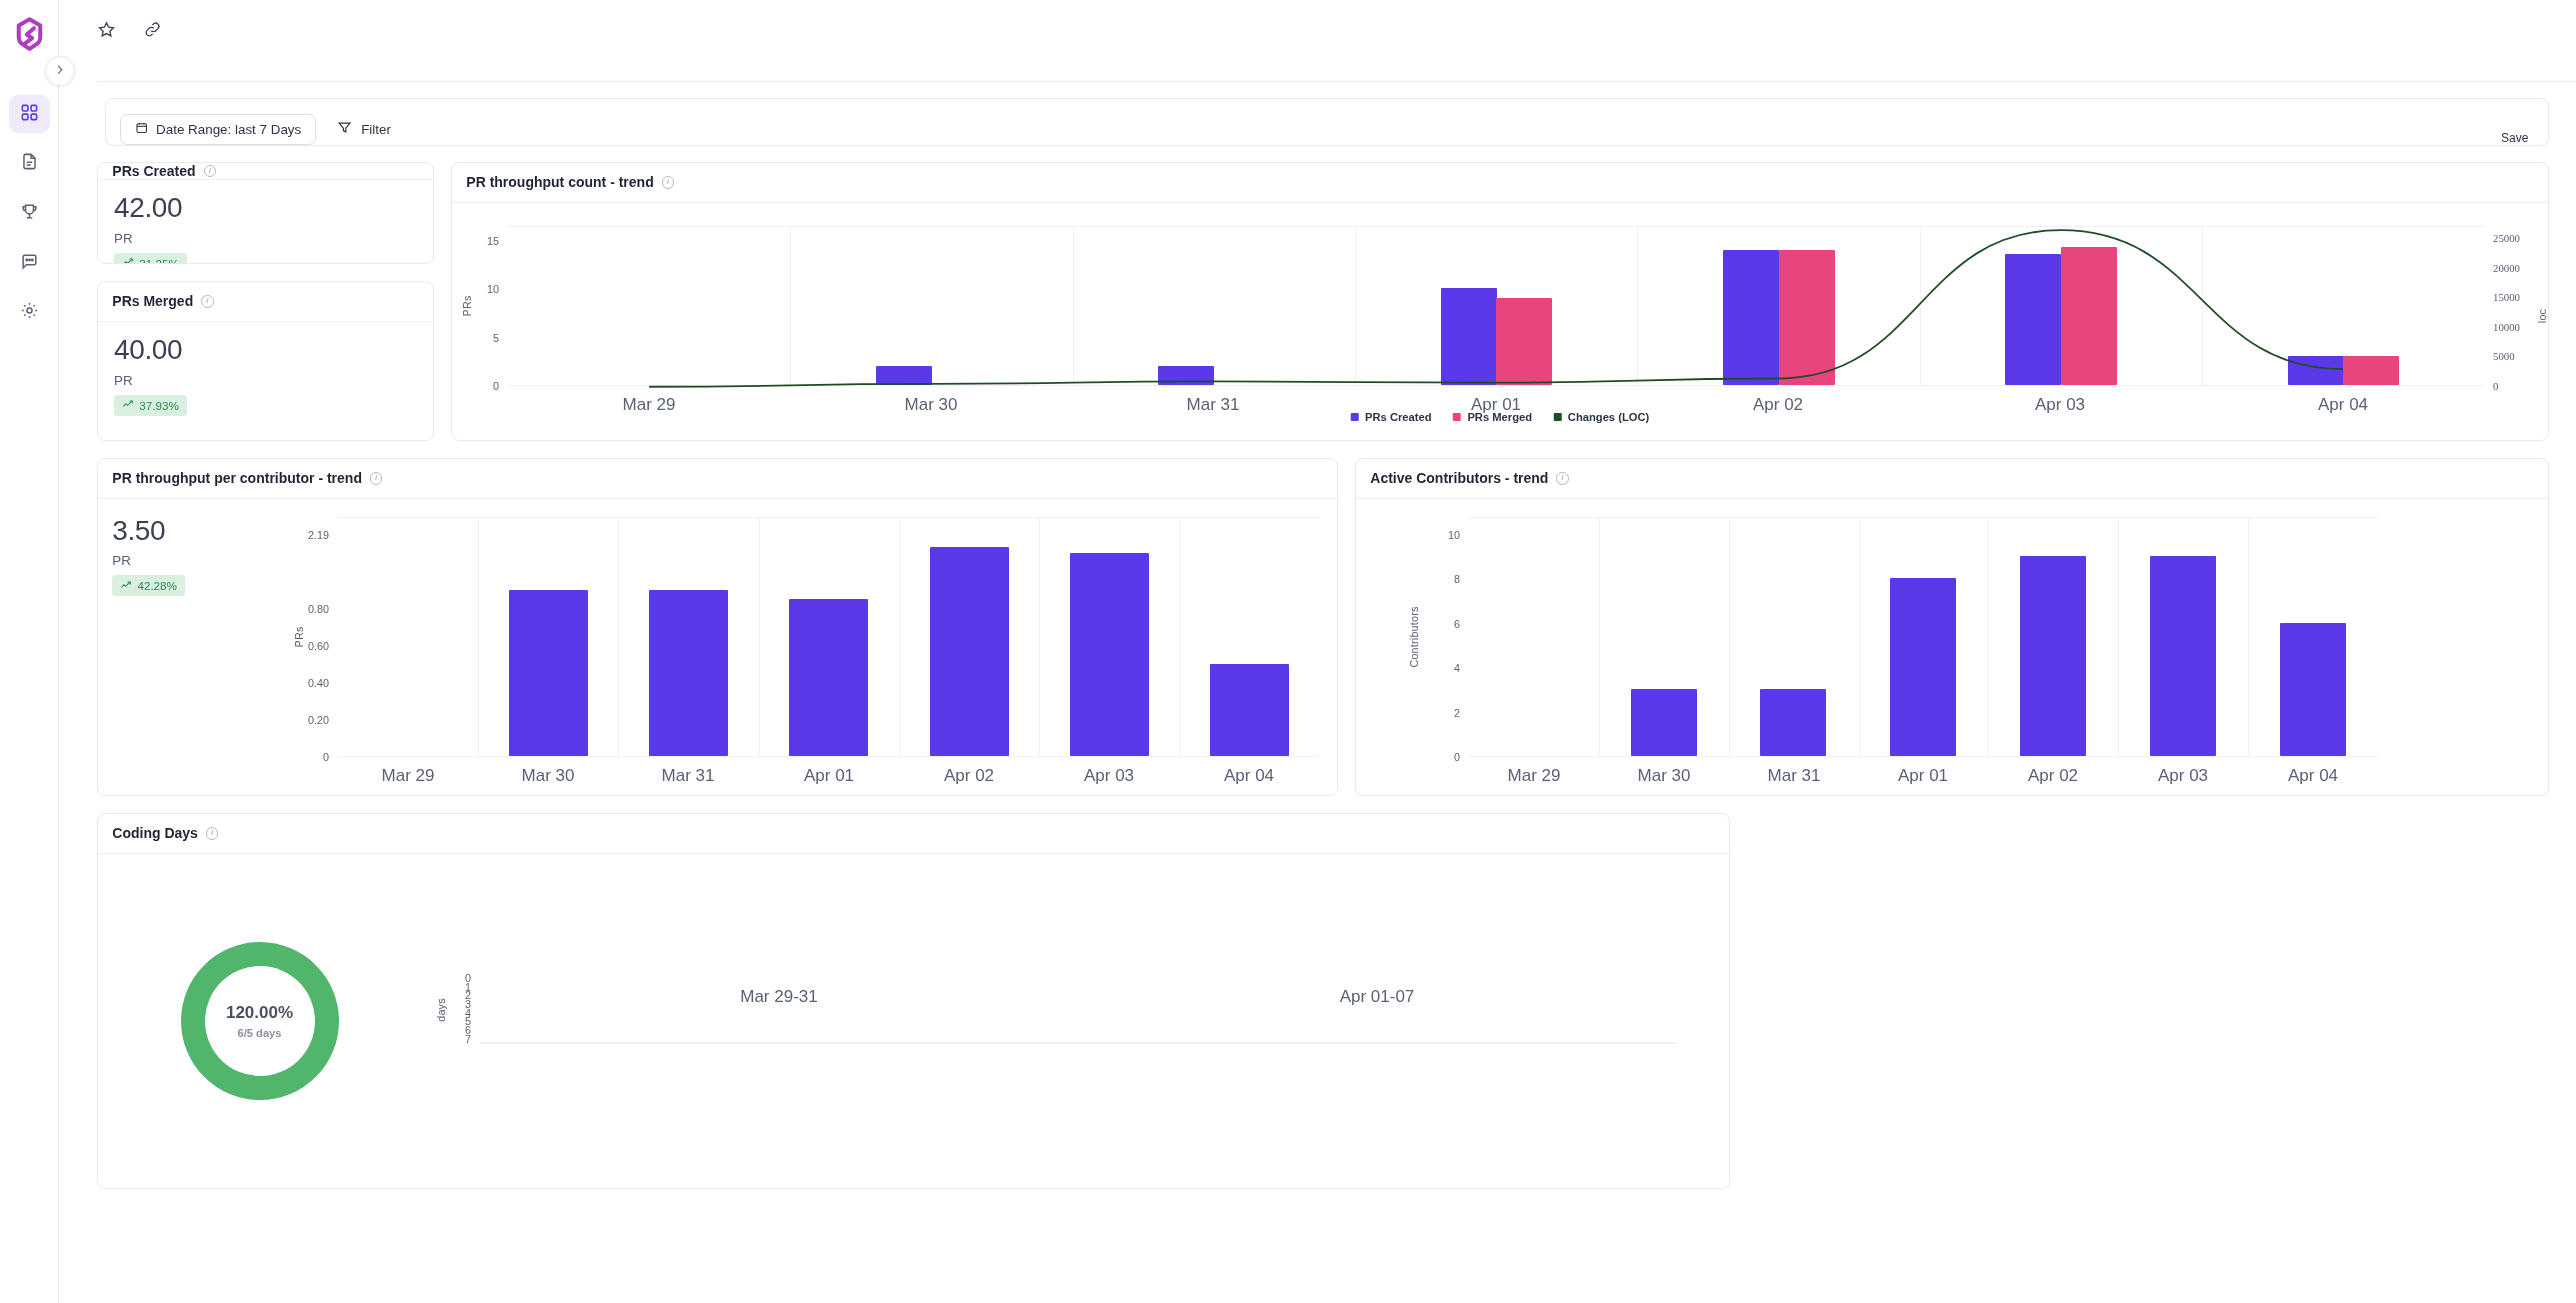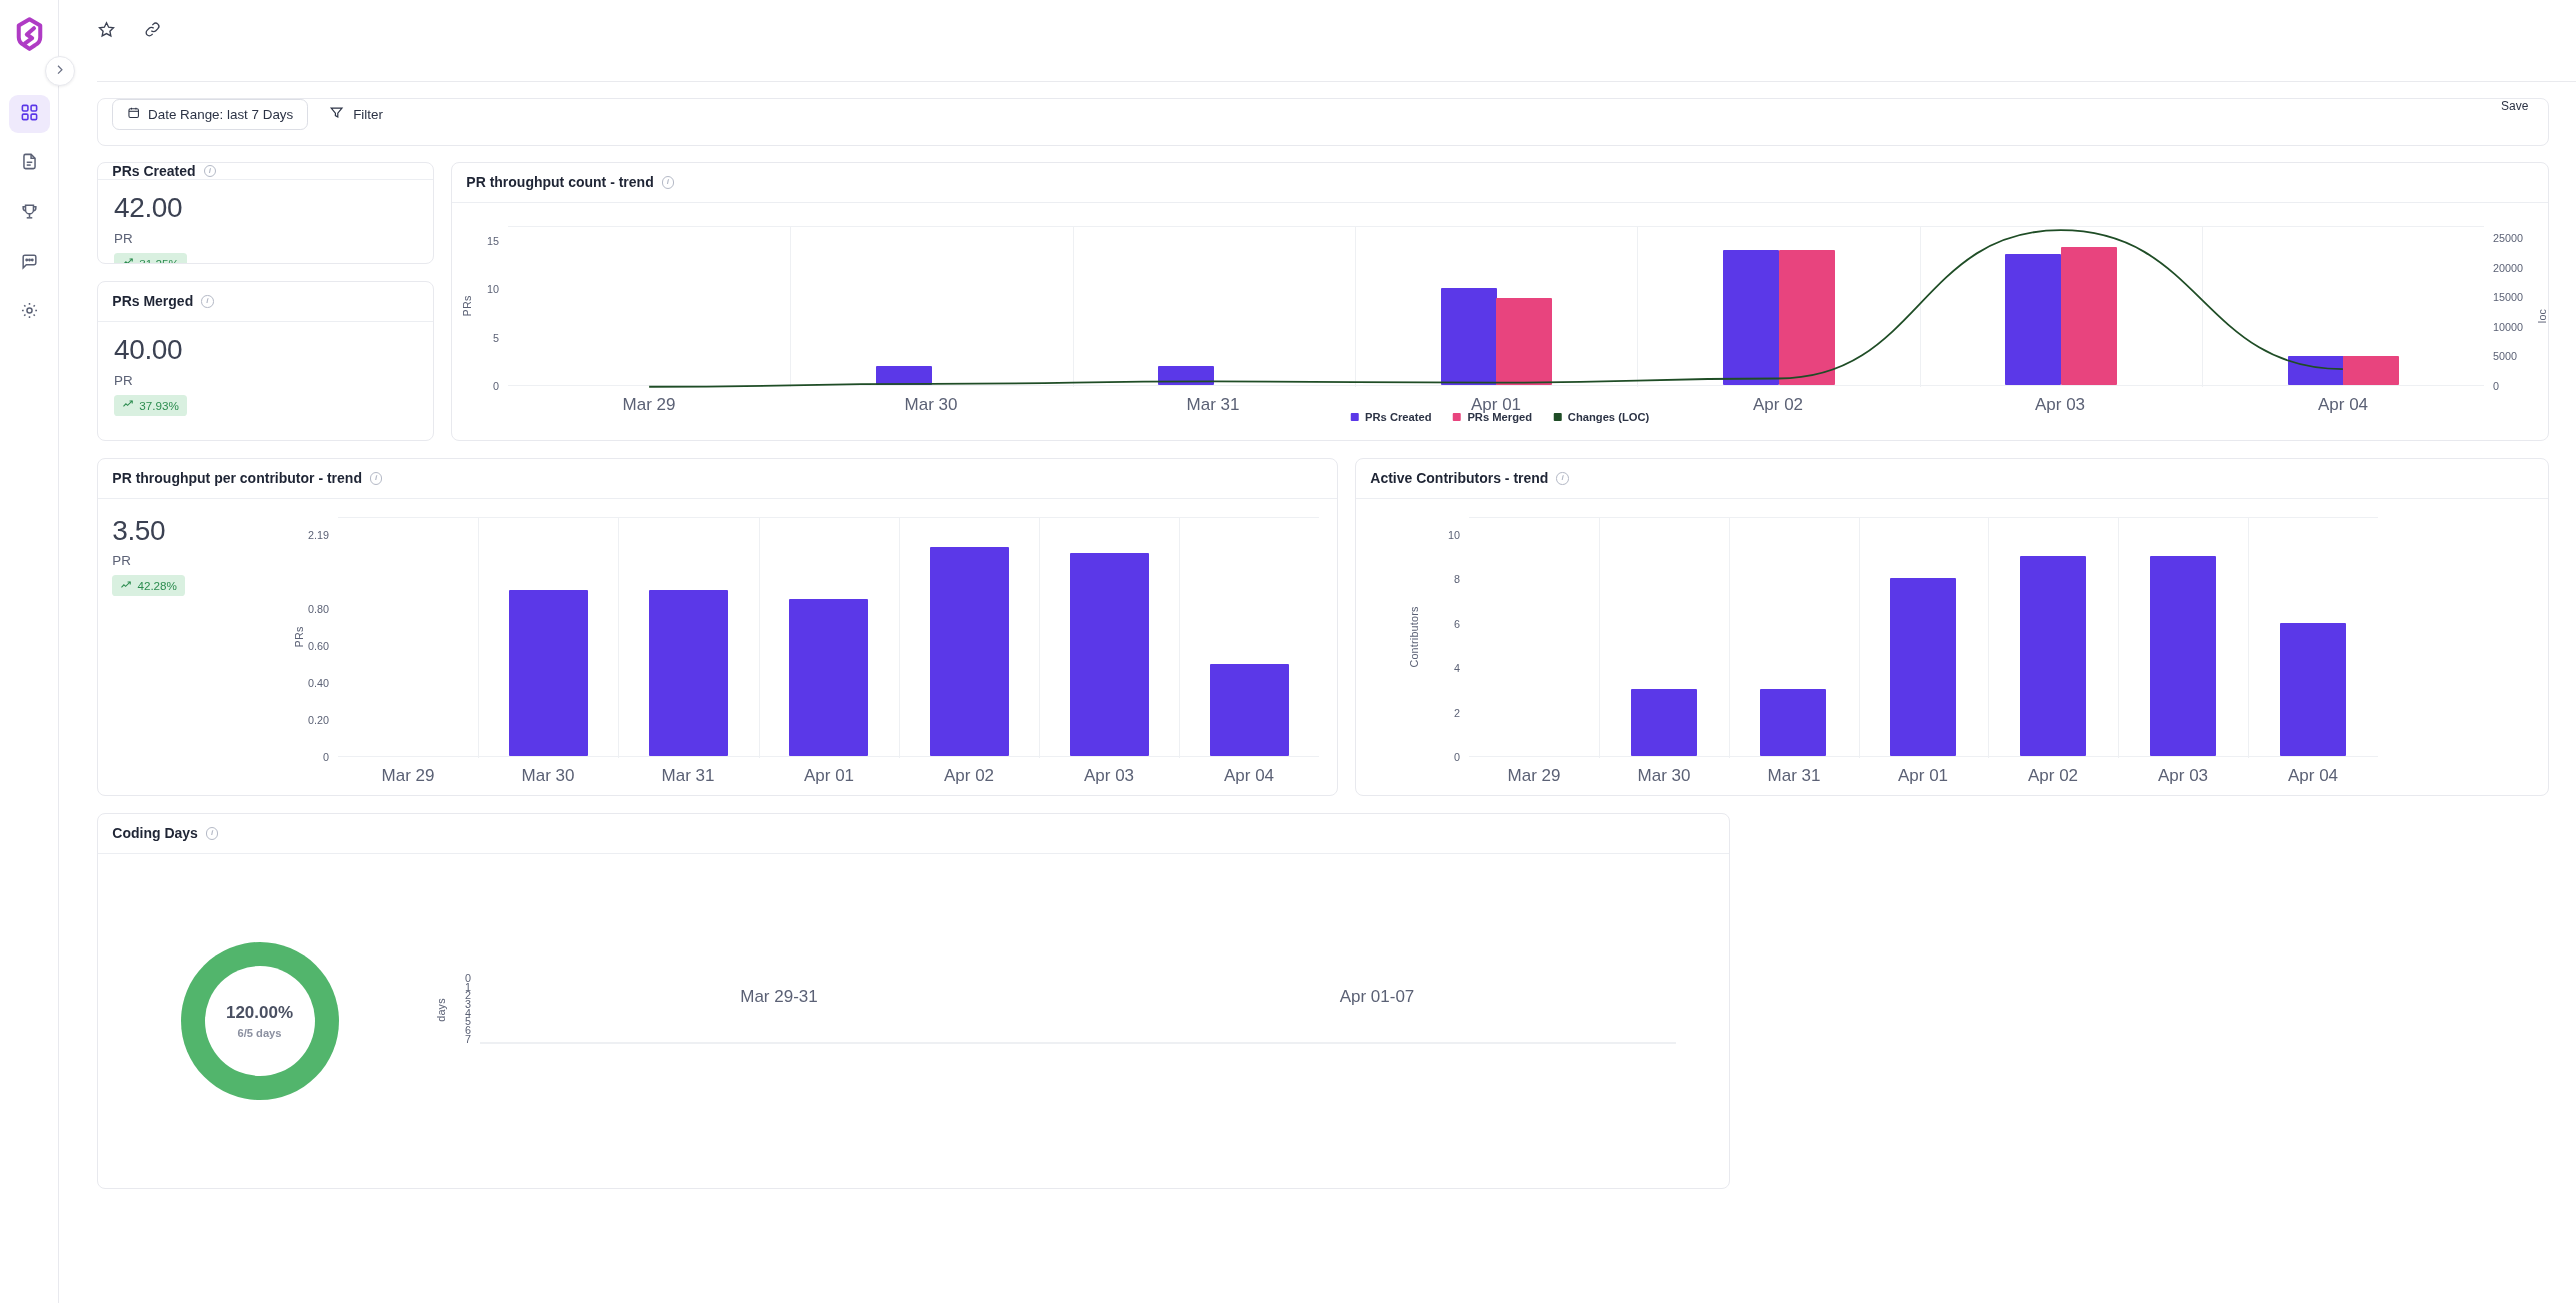--- a/index.html
+++ b/index.html
@@ -50,22 +50,22 @@
   .subtitle { font-size: 13.4px; color: #878d9e; margin-top: 7.2px; }
   .top-actions { display: flex; gap: 27px; align-items: center; padding-top: 7.2px; color: #3b4152; }
 
   .divider { height: 0.9px; background: #e9eaee; margin: 0 0 0 38px; }
 
   .content { padding: 16px 27px 0 38px; overflow: hidden; }
 
   
   .toolbar {
     border: 0.9px solid #e8e9ee; border-radius: 8px; background: #fff;
-    height: 48px; display: flex; align-items: flex-start;
-    padding: 0 12.5px 0 14.3px; gap: 16px; margin-bottom: 16px;
+    height: 48px; display: flex; align-items: flex-end;
+    padding: 0 12.5px 0 14.3px; gap: 16px; margin-bottom: 16px; margin-left: 8px;
   }
   .chip {
     border: 0.9px solid #dcdee5; border-radius: 7.2px; height: 31px;
     display: flex; align-items: center; gap: 8px;
     padding: 0 13.4px; font-size: 13.4px; color: #2c3345; background: #fff;
   }
   .tbtn {
     display: flex; align-items: center; gap: 9px;
     font-size: 13.4px; color: #2c3345; padding: 0 5.4px; height: 31px;
   }
@@ -110,21 +110,21 @@
 
   
   .chart { position: relative; flex: 1; }
   .plot { position: absolute; border: 0.9px solid #eef0f3; border-left: none; border-right: none; }
   .ylab {
     position: absolute; font-size: 10.8px; color: #5b6175;
     writing-mode: vertical-rl; transform: rotate(180deg);
     letter-spacing: 0.2px;
   }
   .ytick { position: absolute; font-size: 10.8px; color: #5b6175; text-align: right; transform: translateY(-50%); }
-  .ytick.r { text-align: center; }
+  .ytick.r { text-align: center; font-family: Liberation Serif, serif; }
   .xtick { position: absolute; font-size: 17px; color: #5b6175; transform: translateX(-50%); }
   .gridline { position: absolute; width: 0.9px; background: #eef0f3; }
   .bar { position: absolute; bottom: 0; border-radius: 0.9px; }
   .legend {
     position: absolute; display: flex; gap: 21.5px; align-items: center;
     font-size: 11.2px; color: #2c3345; font-weight: 700;
   }
   .legend-item { display: flex; align-items: center; gap: 6.3px; }
   .swatch { width: 8px; height: 8px; border-radius: 0.9px; display: inline-block; }
 

